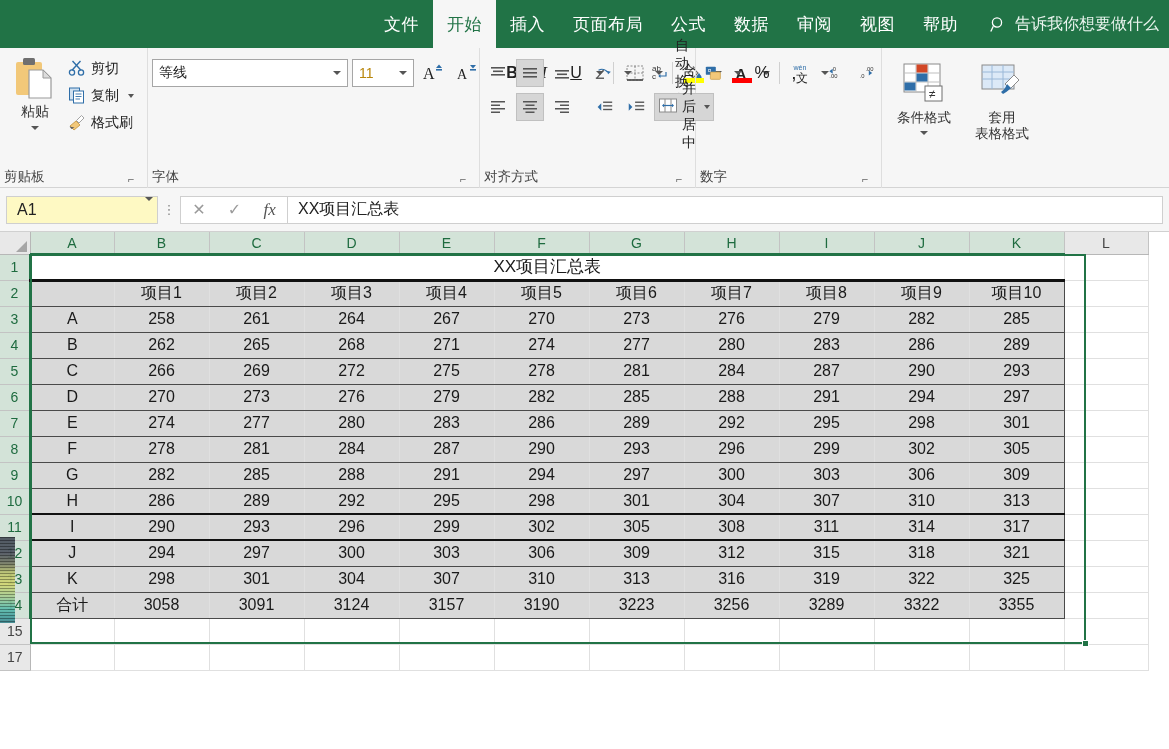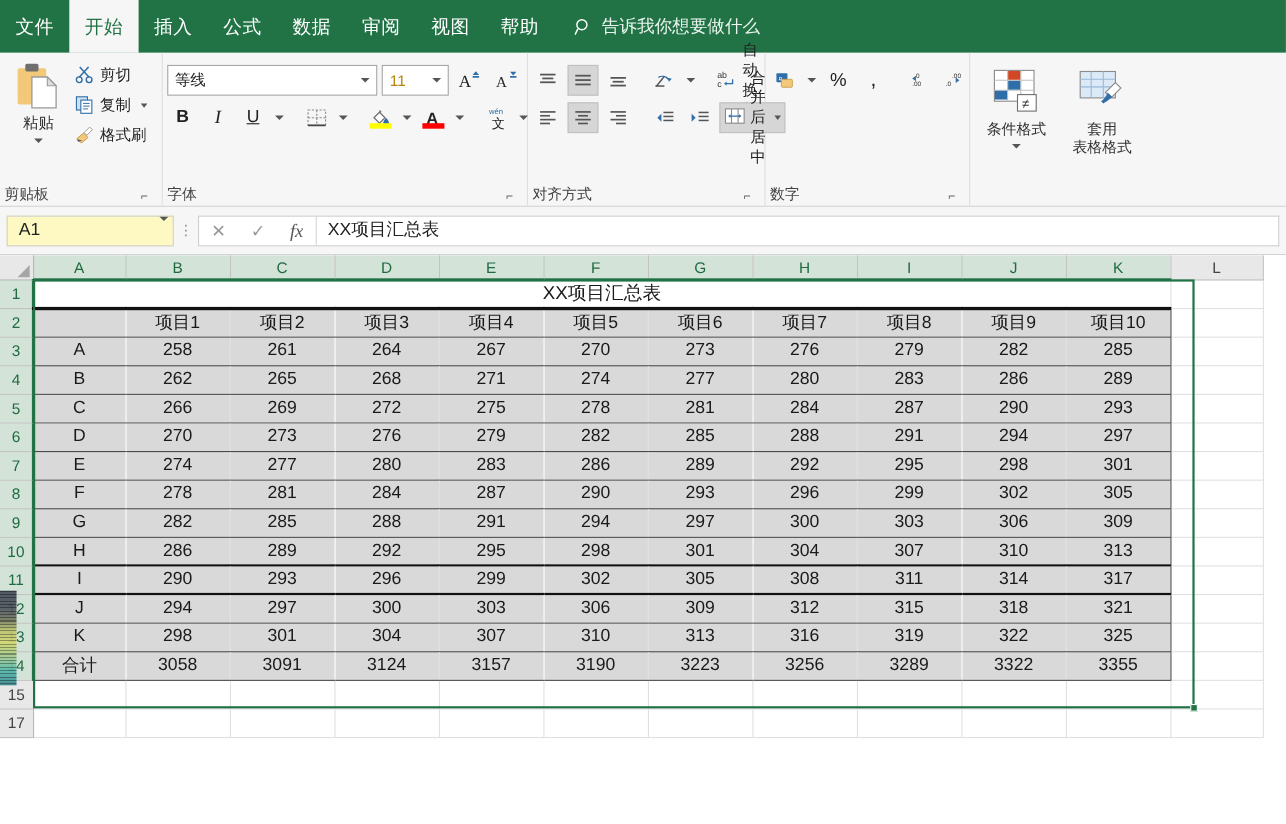--- a/index.html
+++ b/index.html
@@ -13,20 +13,21 @@
     -webkit-font-smoothing: antialiased;
   }
 
   
   .tabbar {
     height: 48px;
     background: #217346;
     display: flex;
     align-items: stretch;
     position: relative;
+    justify-content: flex-end;
   }
   .tab {
     display: flex; align-items: center;
     padding: 0 14px;
     color: #ffffff;
     font-size: 17px;
     letter-spacing: .5px;
     cursor: default;
   }
   .tab.active {
@@ -105,21 +106,21 @@
   .mini-caret {
     width: 0; height: 0;
     border-left: 3.5px solid transparent;
     border-right: 3.5px solid transparent;
     border-top: 4px solid #555;
     margin-left: 4px;
   }
 
   
   .g-font { width: 332px; }
-  .font-rows { display:flex; flex-direction: column; gap: 4px; padding-top: 6px; width:100%; }
+  .font-rows { display:flex; flex-direction: row; gap: 16px; padding-top: 6px; width:100%; }
   .frow { display: flex; align-items: center; gap: 4px; height: 30px; }
   .combo {
     height: 28px;
     border: 1px solid #a6a6a6;
     background: #fff;
     display: flex; align-items: center;
     padding: 0 2px 0 6px;
     font-size: 14px; color: #222;
   }
   .combo .cval { flex: 1; white-space: nowrap; overflow: hidden; }
@@ -299,20 +300,21 @@
     background: repeating-linear-gradient(180deg, rgba(0,0,0,.35) 0 1px, rgba(255,255,255,.06) 1px 3px);
   }
 </style>
 </head>
 <body>
 
 <div class="tabbar">
   <div class="tab">文件</div>
   <div class="tab active">开始</div>
   <div class="tab">插入</div>
+  <div class="tab">页面布局</div>
   <div class="tab">公式</div>
   <div class="tab">数据</div>
   <div class="tab">审阅</div>
   <div class="tab">视图</div>
   <div class="tab">帮助</div>
   <div class="tellme">
     <span>
       <svg width="17" height="17" viewBox="0 0 17 17">
           <circle cx="7" cy="6.5" r="4.6" fill="none" stroke="#ffffff" stroke-width="1.3"></circle>
           <line x1="3.3" y1="10.2" x2="0.8" y2="15.5" stroke="#ffffff" stroke-width="1.3"></line>

